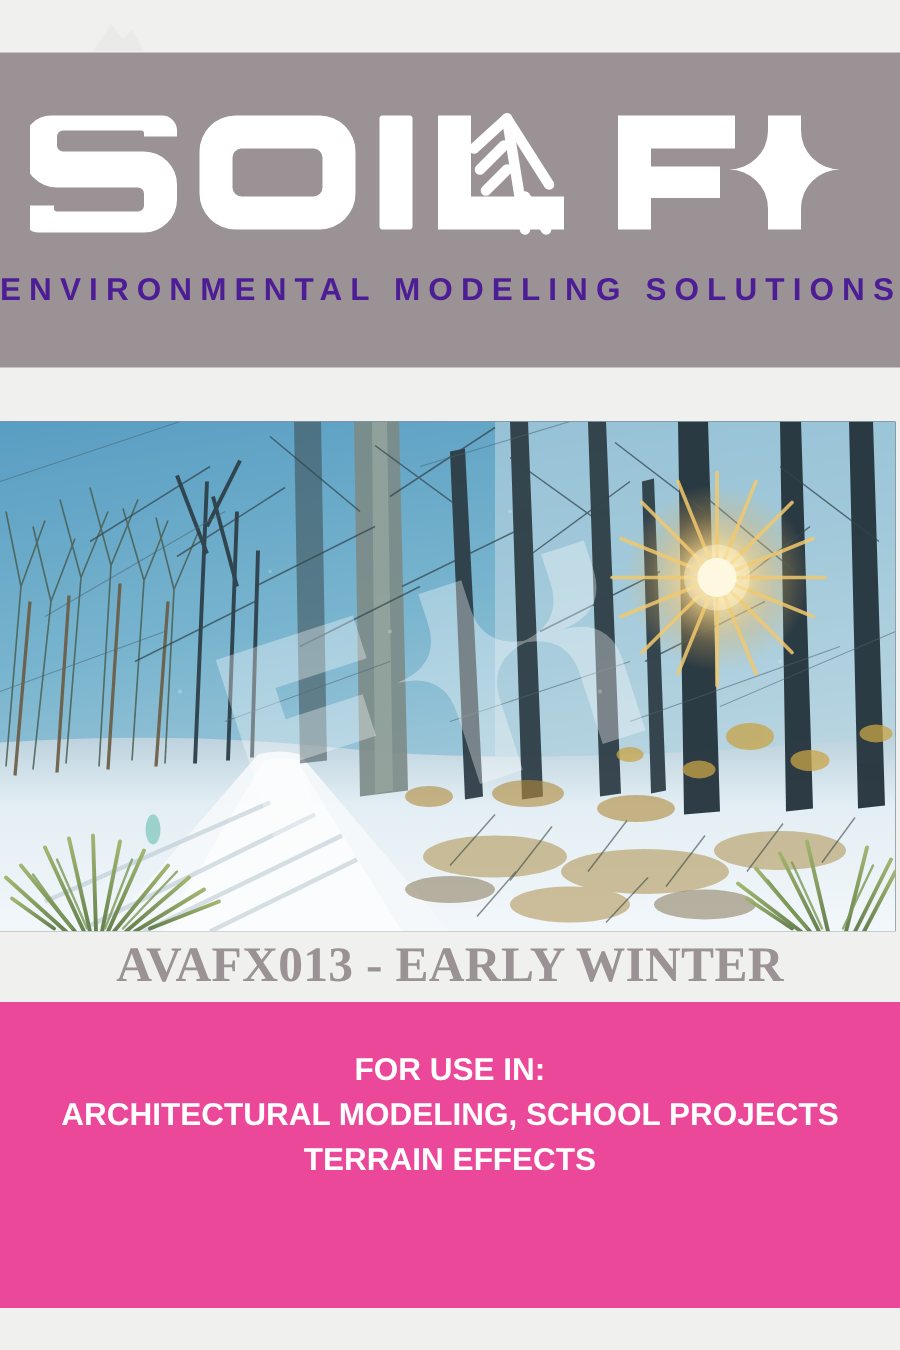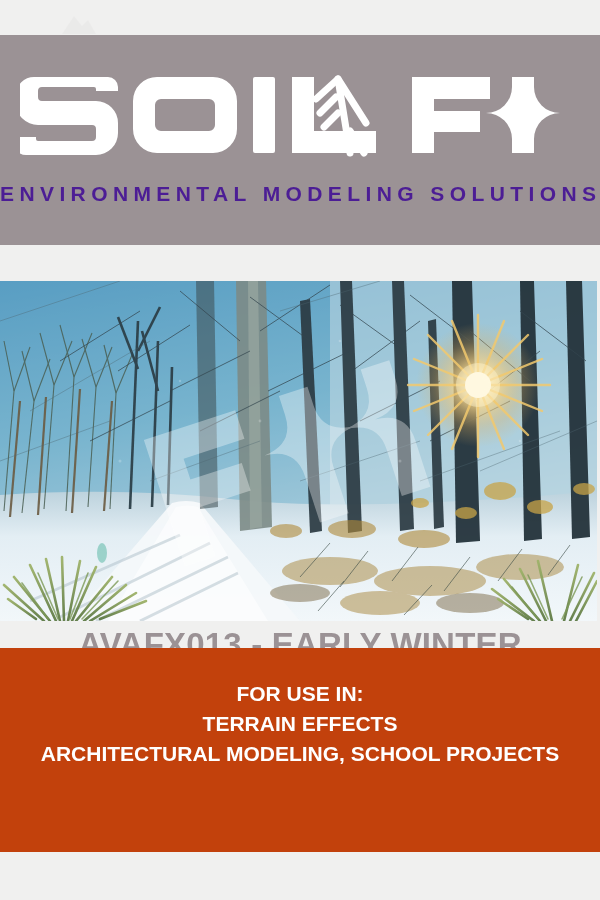--- a/index.html
+++ b/index.html
@@ -79,38 +79,39 @@
   .title-band {
     position: absolute;
     left: 0;
     top: 621px;
     width: 600px;
     height: 47px;
     background: #f0f0ef;
     display: flex;
     align-items: center;
     justify-content: center;
+    font-family: Liberation Serif, serif;
   }
   .product-title {
     color: #9b9295;
     font-size: 33px;
     font-weight: 700;
     letter-spacing: 0.2px;
     line-height: 1;
     white-space: nowrap;
   }
 
   
   .usage-block {
     position: absolute;
     left: 0;
-    top: 648px;
+    top: 668px;
     width: 600px;
     height: 204px;
-    background: #c2410c;
+    background: #ec4899;
     display: flex;
     flex-direction: column;
     align-items: center;
     padding-top: 31px;
     box-sizing: border-box;
   }
   .usage-line {
     color: #ffffff;
     font-size: 21px;
     font-weight: 700;
@@ -421,17 +422,17 @@
       </g>
     </svg>
   </div>
 
   <div class="title-band">
     <div class="product-title">AVAFX013 - EARLY WINTER</div>
   </div>
 
   <div class="usage-block">
     <div class="usage-line">FOR USE IN:</div>
+    <div class="usage-line">ARCHITECTURAL MODELING, SCHOOL PROJECTS</div>
     <div class="usage-line">TERRAIN EFFECTS</div>
-    <div class="usage-line">ARCHITECTURAL MODELING, SCHOOL PROJECTS</div>
   </div>
 
 </div>
 
 </body></html>

